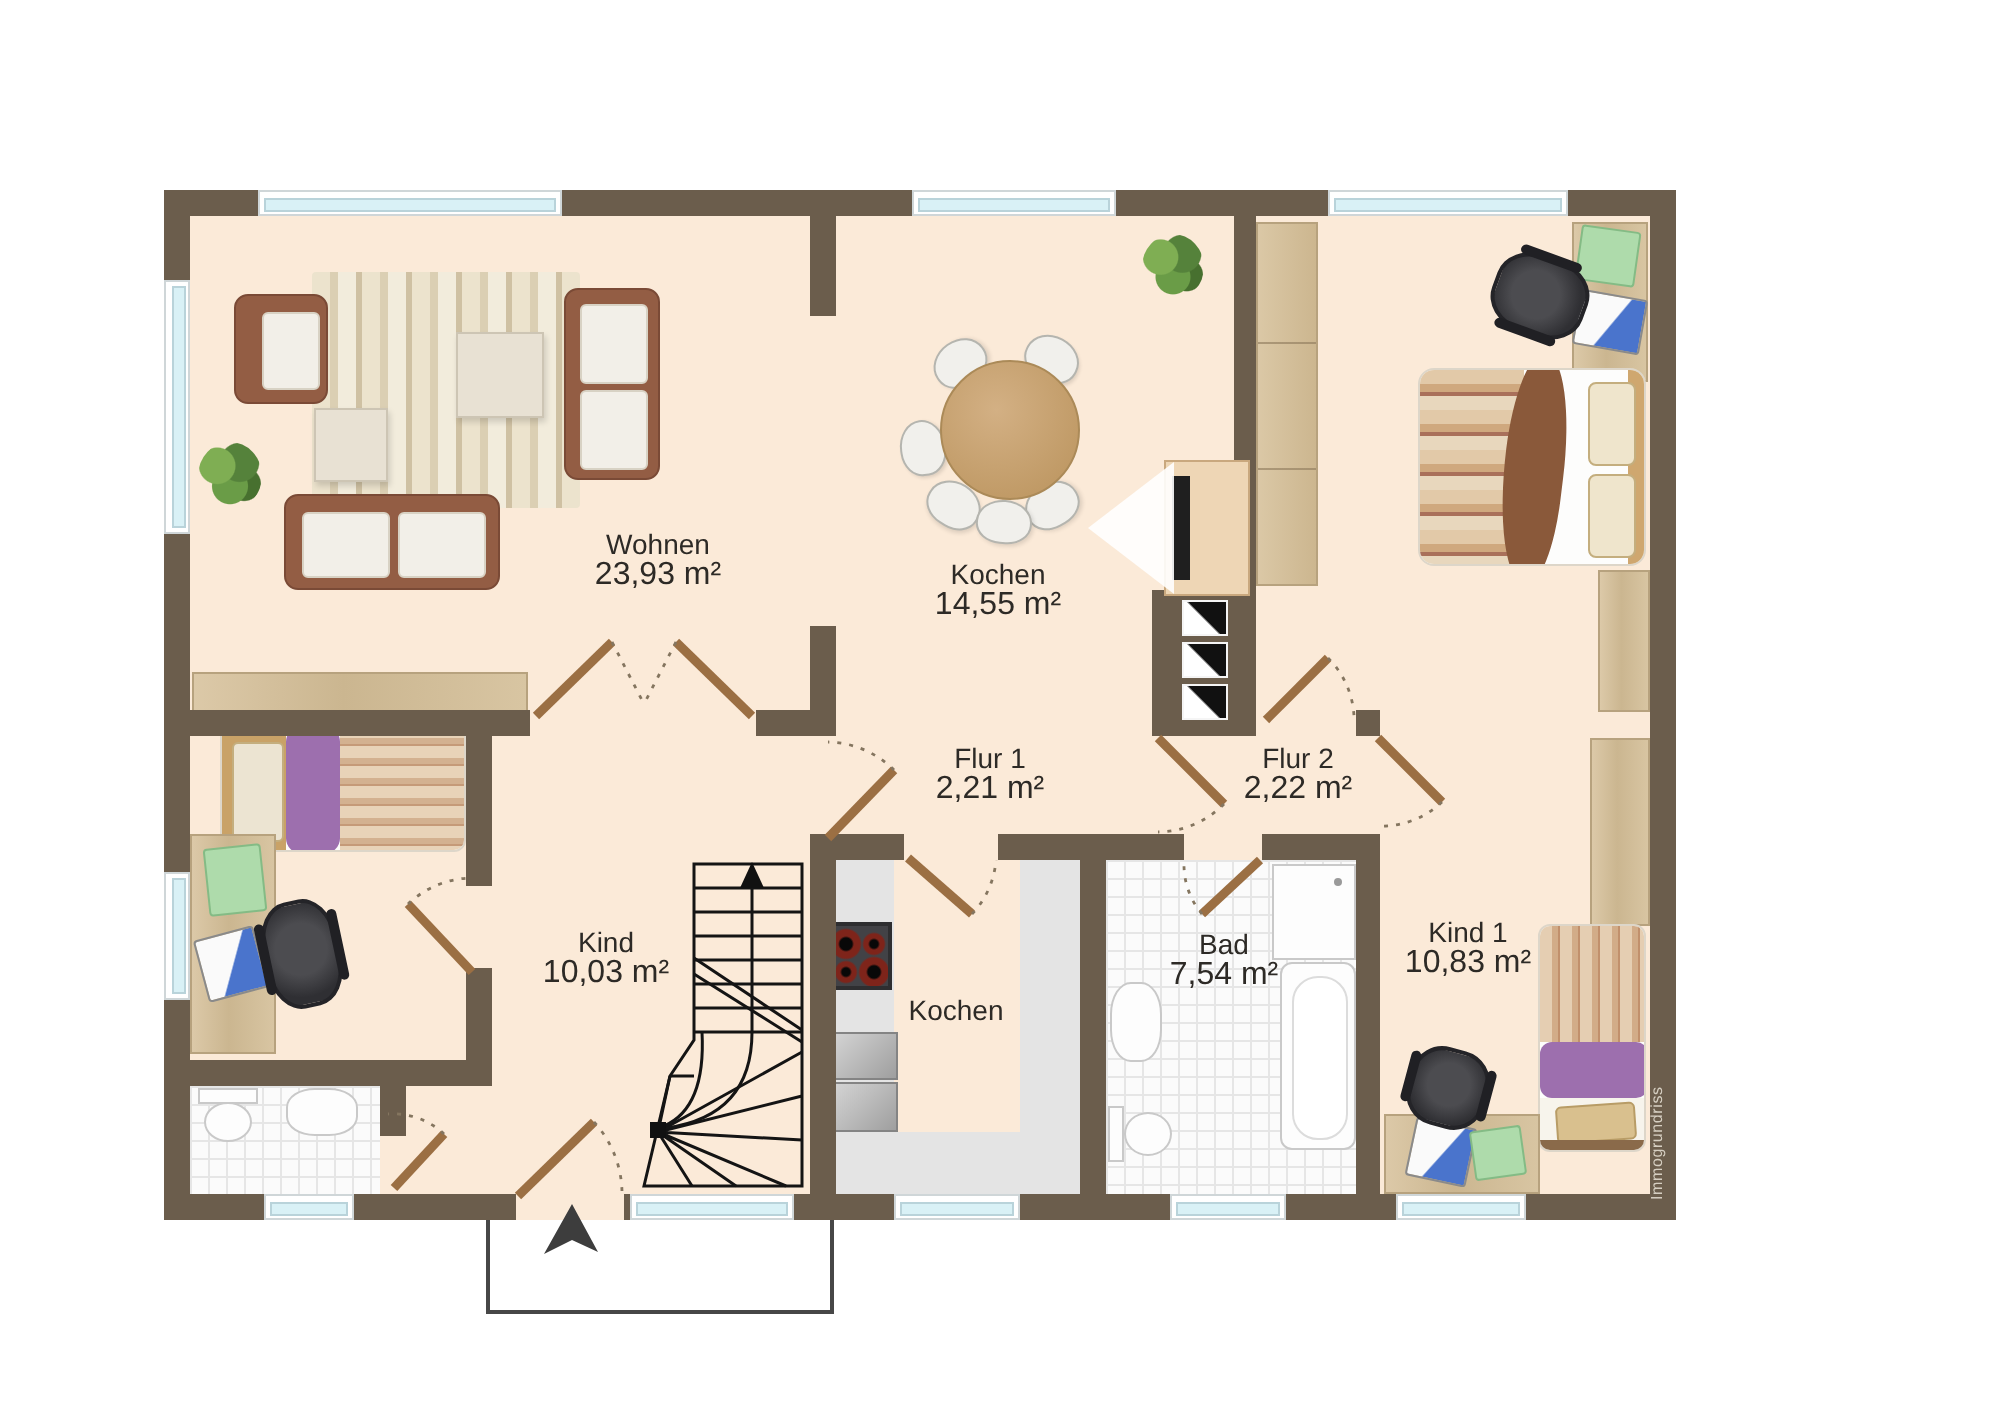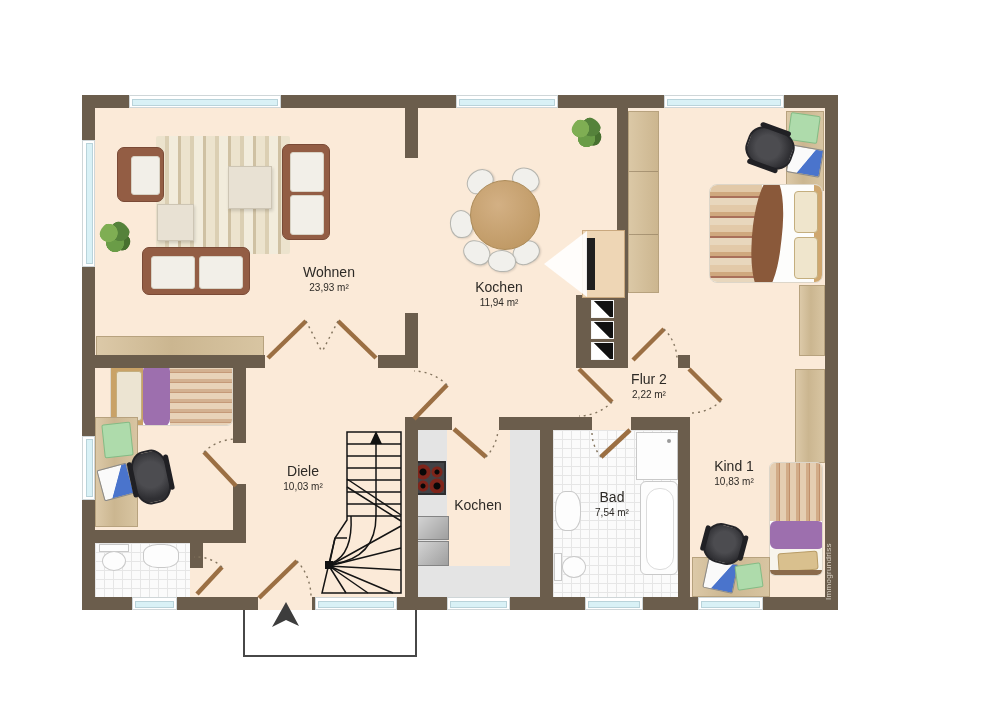--- a/index.html
+++ b/index.html
@@ -37,21 +37,21 @@
   .chair::before,.chair::after{content:"";position:absolute;top:12%;width:5px;height:72%;background:#202024;border-radius:3px;}
   .chair::before{left:-4px;} .chair::after{right:-4px;}
   .laptop{position:absolute;background:linear-gradient(120deg,#fafafa 0 52%,#4a74cc 54%);border:1px solid #8a8a8a;border-radius:2px;}
   .mat{position:absolute;background:#aedbab;border:1px solid #84bb85;border-radius:2px;}
   .bedbox{position:absolute;background:#fdfdfc;border:1px solid #ddd6c9;border-radius:6px;overflow:hidden;box-sizing:border-box;}
   .purple{background:#9d6fae;}
   .shaft{position:absolute;background:linear-gradient(45deg,#ffffff 46%,#111111 50%);border:1px solid #f5f5f5;box-sizing:border-box;}
   .white-fix{position:absolute;background:#fdfdfd;border:1px solid #c9c9c9;box-sizing:border-box;}
   .label{position:absolute;width:120px;margin-left:-60px;text-align:center;color:#2d2a26;}
   .rname{font-size:14px;line-height:17px;}
-  .rarea{font-size:10px;line-height:14px;}
+  .rarea{font-size:16px;line-height:14px;}
   .watermark{position:absolute;left:824px;top:538px;height:62px;width:14px;
      writing-mode:vertical-rl;transform:rotate(180deg);font-size:8px;letter-spacing:.3px;
      color:#d6cfc2;}
   svg.overlay{position:absolute;left:0;top:0;}
 </style>
 </head>
 <body>
 
 <div class="canvas">
 
@@ -260,34 +260,38 @@
       <path d="M721,401 A44,44 0 0 1 689,413"></path>
     </g>
   </svg>
 
   <div class="label" style="left:329px;top:264px">
     <div class="rname">Wohnen</div>
     <div class="rarea">23,93 m²</div>
   </div>
   <div class="label" style="left:499px;top:279px">
     <div class="rname">Kochen</div>
-    <div class="rarea">11,94 m²</div>
+    <div class="rarea">14,55 m²</div>
+  </div>
+  <div class="label" style="left:495px;top:371px">
+    <div class="rname">Flur 1</div>
+    <div class="rarea">2,21 m²</div>
   </div>
   <div class="label" style="left:649px;top:371px">
     <div class="rname">Flur 2</div>
     <div class="rarea">2,22 m²</div>
   </div>
   <div class="label" style="left:303px;top:463px">
-    <div class="rname">Diele</div>
+    <div class="rname">Kind</div>
     <div class="rarea">10,03 m²</div>
   </div>
   <div class="label" style="left:478px;top:497px">
     <div class="rname">Kochen</div>
   </div>
-  <div class="label" style="left:612px;top:489px">
+  <div class="label" style="left:612px;top:464px">
     <div class="rname">Bad</div>
     <div class="rarea">7,54 m²</div>
   </div>
   <div class="label" style="left:734px;top:458px">
     <div class="rname">Kind 1</div>
     <div class="rarea">10,83 m²</div>
   </div>
 
   <div class="watermark">Immogrundriss</div>
 

